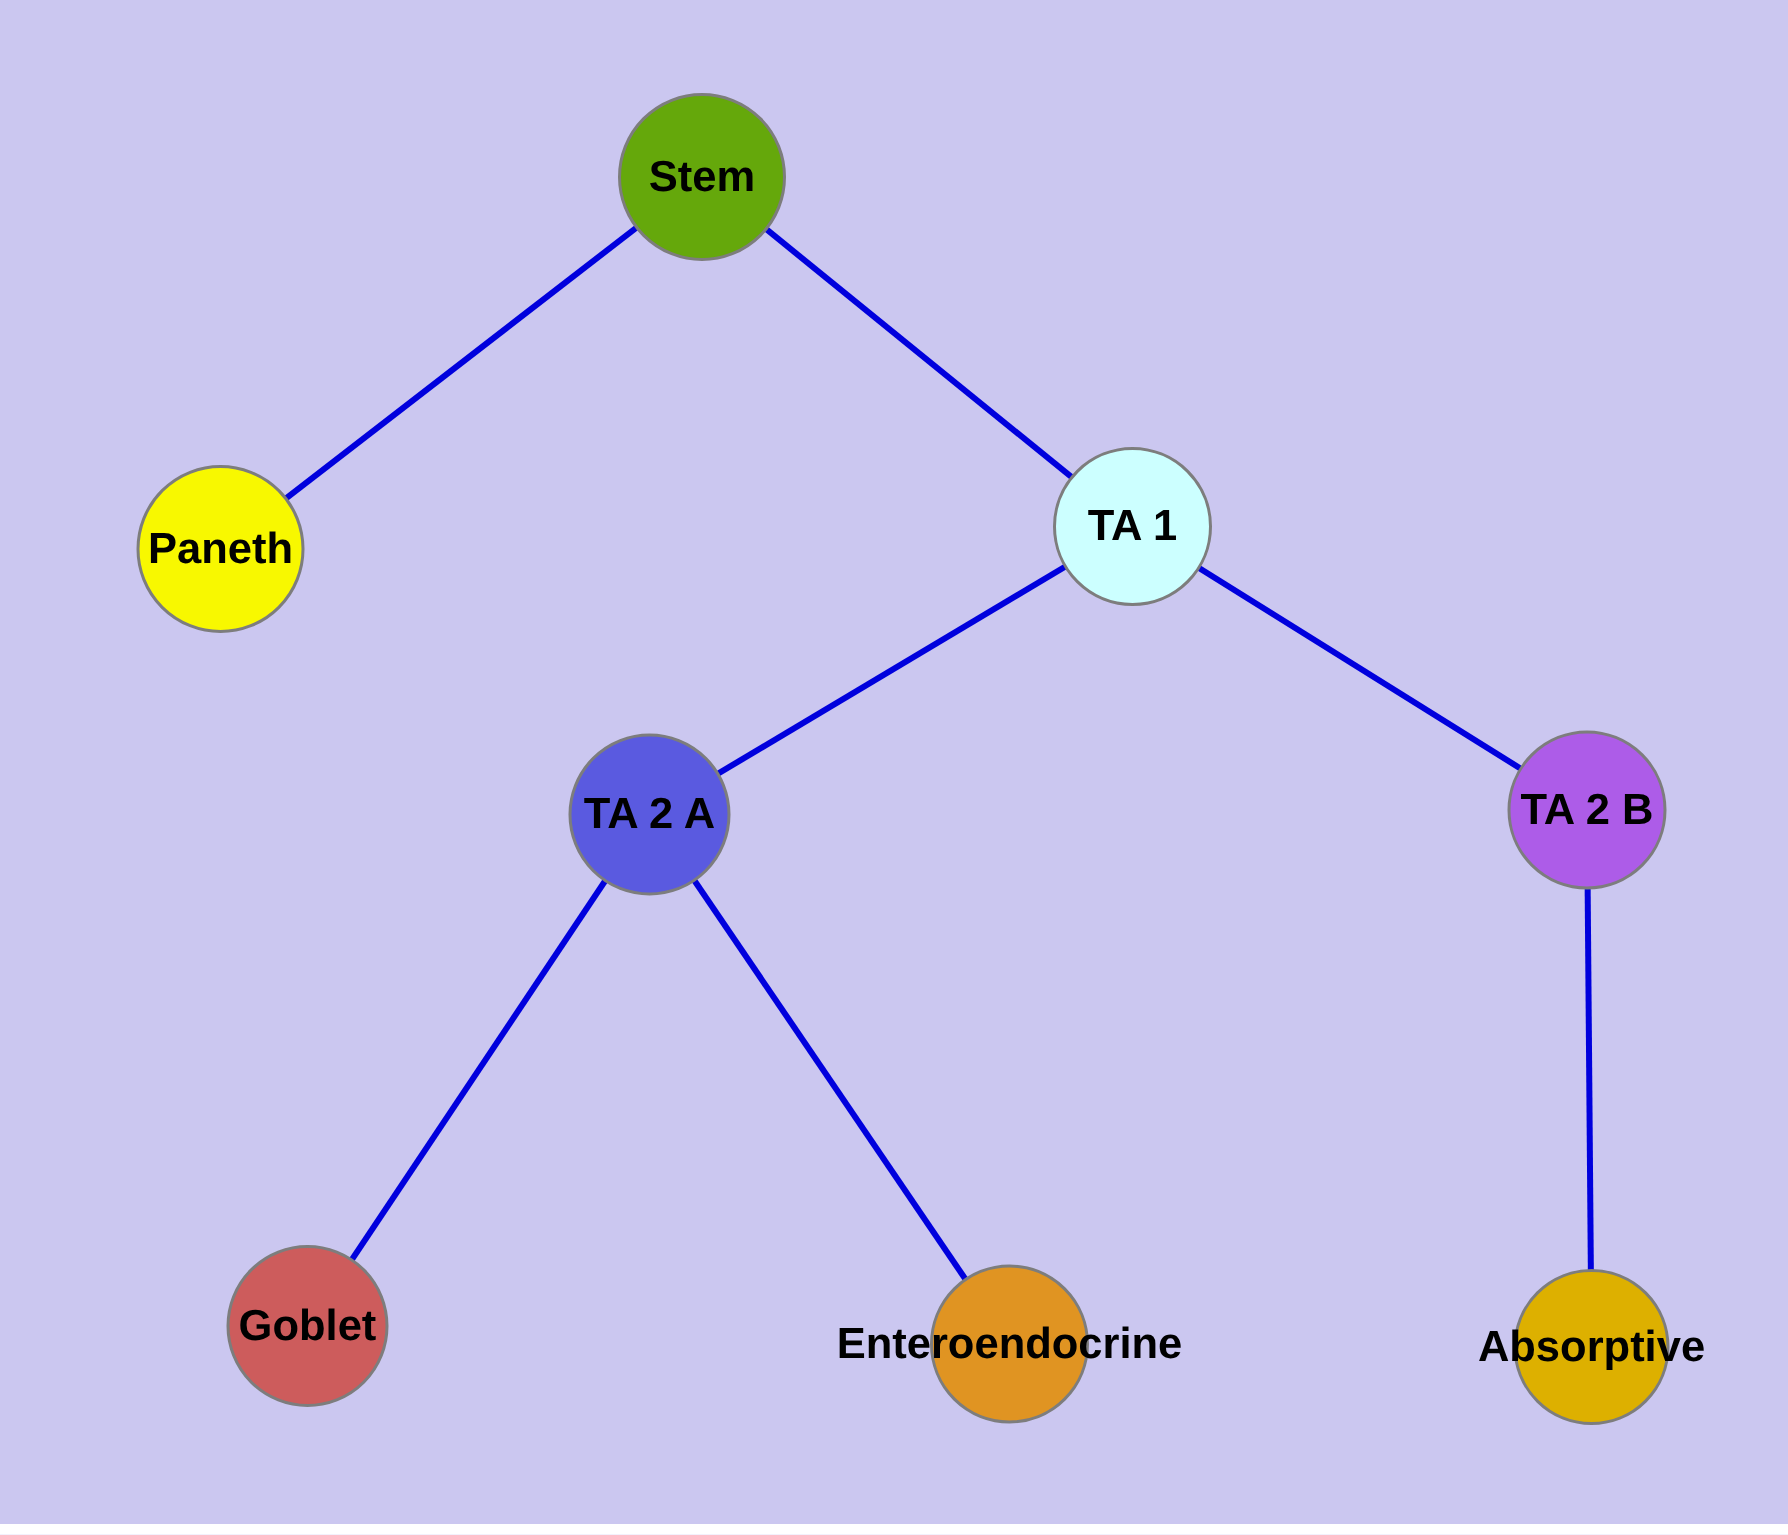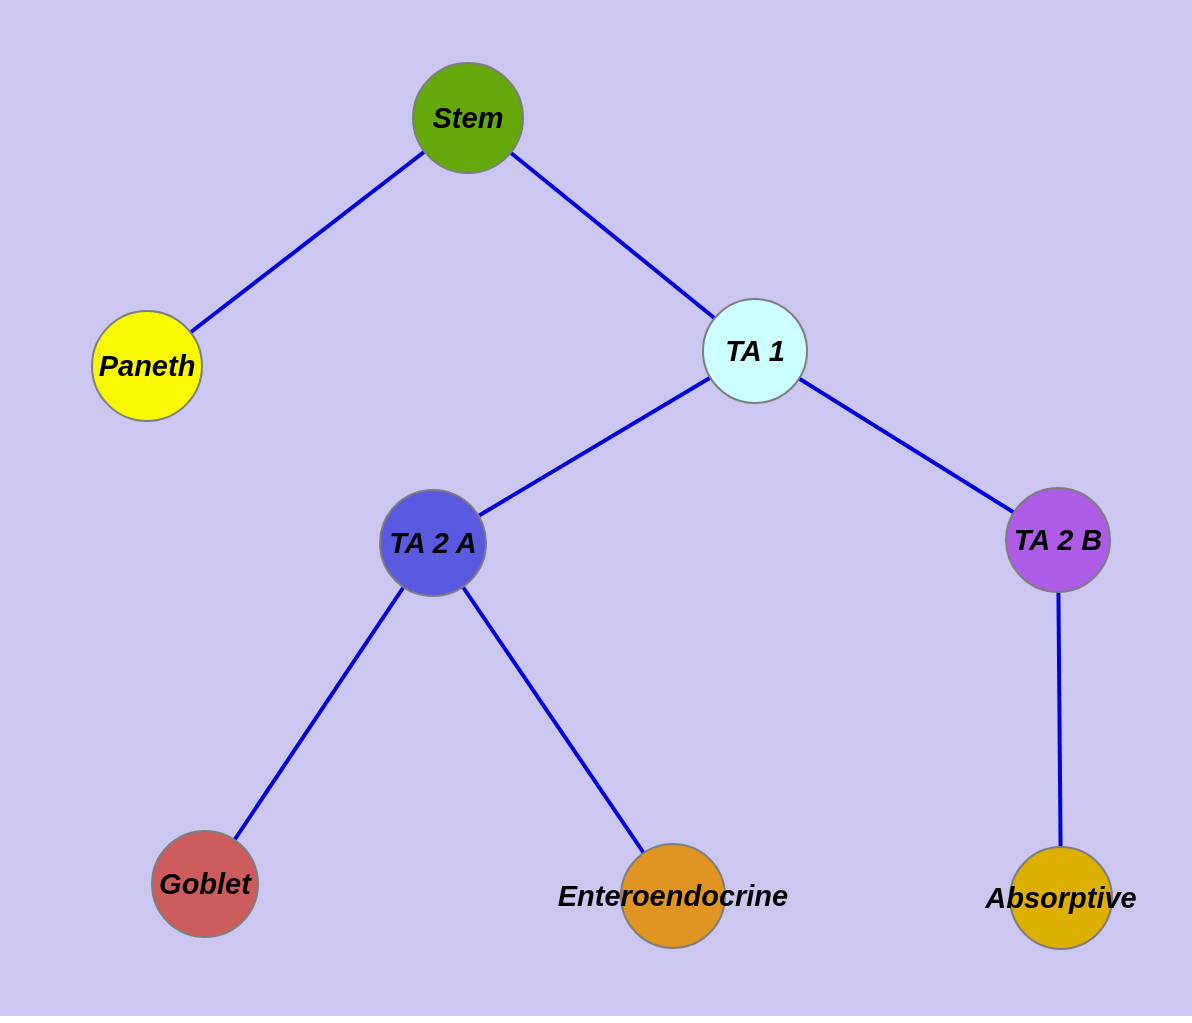--- a/index.html
+++ b/index.html
@@ -10,21 +10,20 @@
     overflow: hidden;
     background: #ffffff;
     font-family: "Liberation Sans", sans-serif;
   }
   #diagram-canvas {
     position: absolute;
     left: 0;
     top: 0;
     width: 1192px;
     height: 1016px;
-    font-style: italic;
   }
   svg text {
     font-family: "Liberation Sans", sans-serif;
     font-weight: bold;
     pointer-events: none;
   }
 </style>
 </head>
 <body>
 

